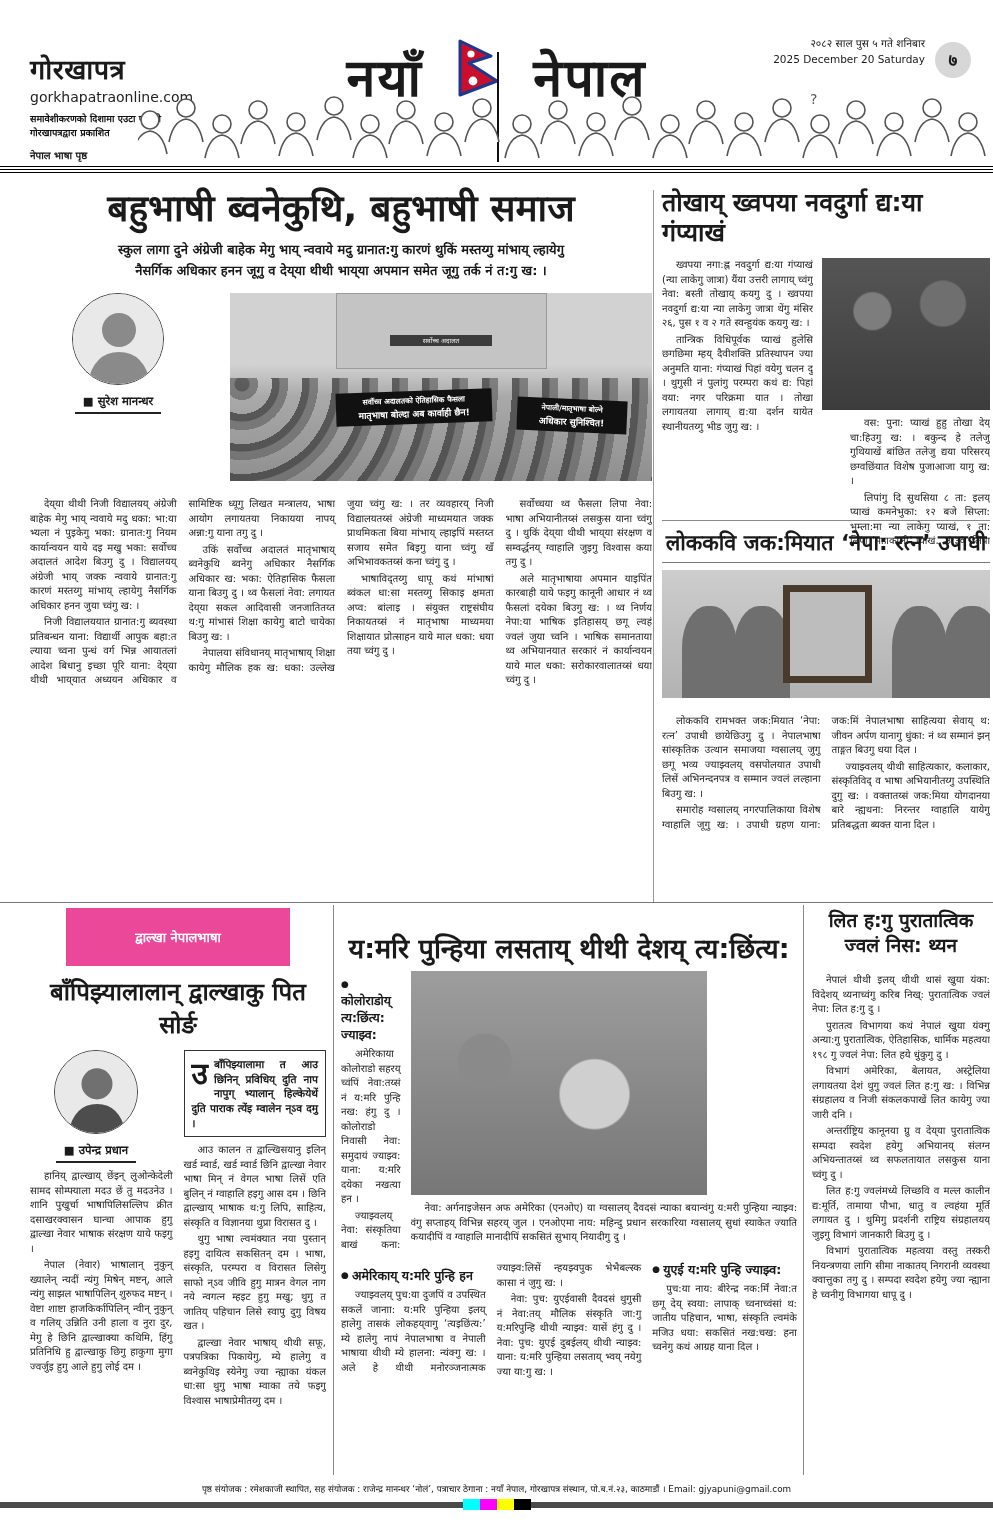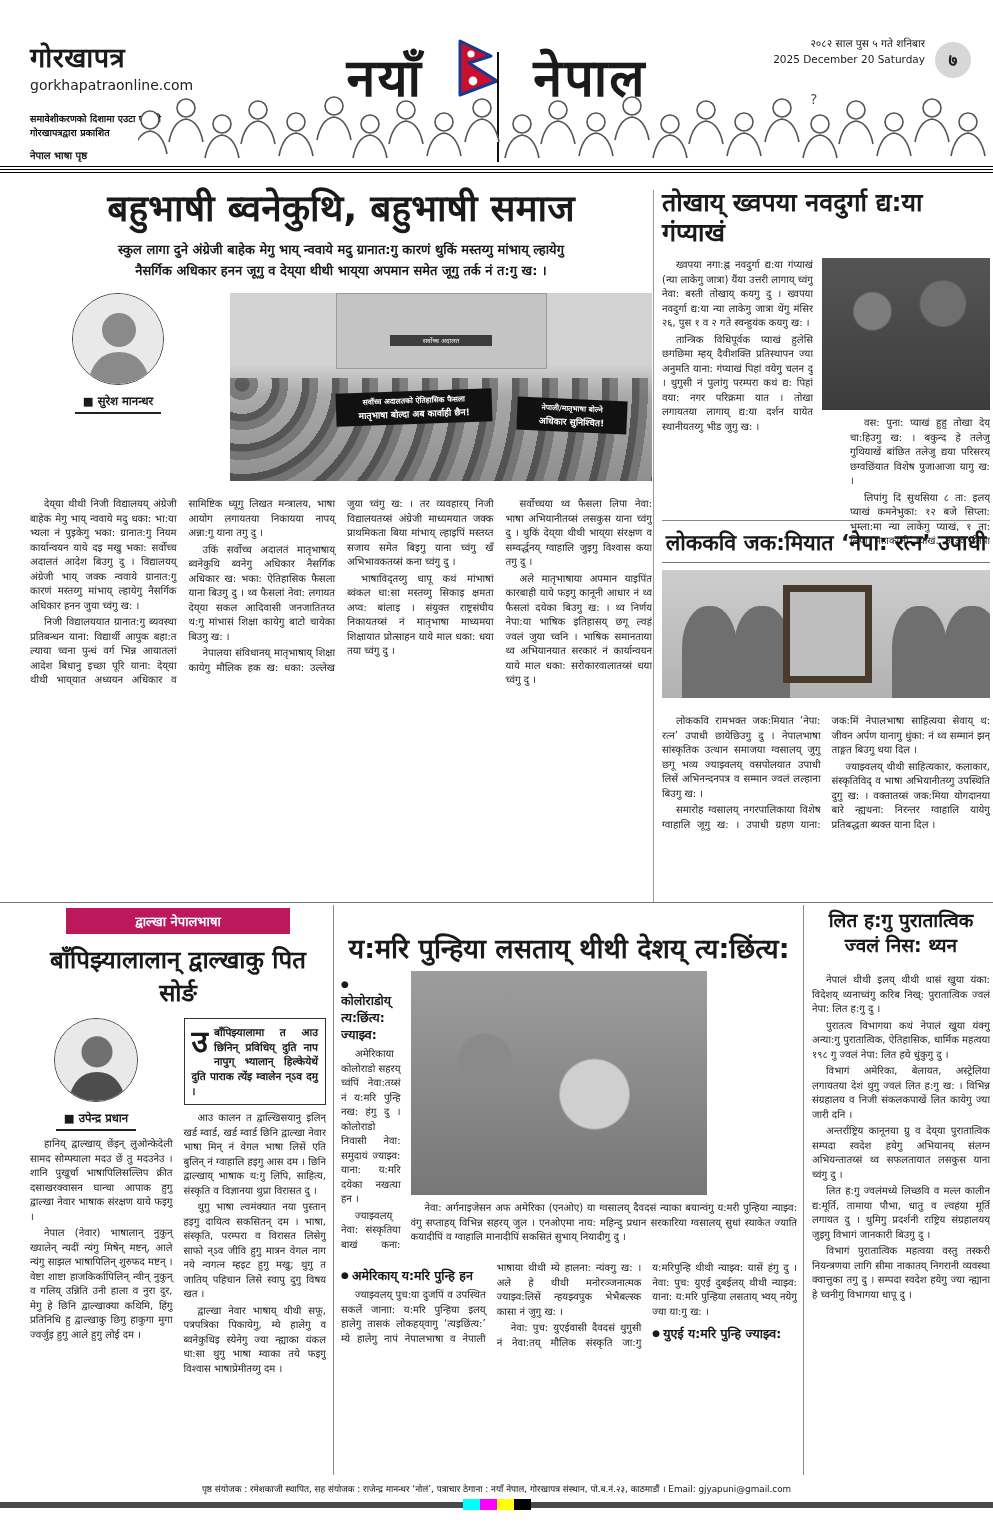--- a/index.html
+++ b/index.html
@@ -1,21 +1,21 @@
 <!DOCTYPE html>
 <html><head>
 <meta charset="utf-8">
 <style>
   * { margin:0; padding:0; box-sizing:border-box; }
   html,body { background:#e8e8e8; }
   body { font-family:"DejaVu Sans", sans-serif; color:#1a1a1a; }
   .page { position:relative; width:993px; height:1531px; margin:0 auto; background:#fff; overflow:hidden; }
 
   
-  .masthead { position:absolute; left:30px; top:38px; }
+  .masthead { position:absolute; left:30px; top:50px; }
   .masthead-title { font-size:27px; font-weight:bold; letter-spacing:.5px; }
   .masthead-url { font-size:14px; color:#222; margin-top:2px; }
   .tagline { position:absolute; left:30px; top:112px; font-size:9.5px; font-weight:bold; line-height:1.5; color:#111; }
   .edition { position:absolute; left:30px; top:148px; font-size:10px; font-weight:bold; }
   .paper-title { position:absolute; left:0; top:40px; width:993px; text-align:center; font-size:52px; font-weight:bold; letter-spacing:2px; }
   .paper-title .w { display:inline-block; vertical-align:middle; }
   .flag-wrap { display:inline-block; vertical-align:middle; margin:0 14px; position:relative; top:-2px; }
   .dateline { position:absolute; right:68px; top:36px; text-align:right; font-size:10.5px; line-height:1.5; }
   .page-circle { position:absolute; right:22px; top:42px; width:36px; height:36px; border-radius:50%; background:#d7d7d7; text-align:center; line-height:36px; font-size:17px; font-weight:bold; }
   .crowd { position:absolute; left:138px; top:86px; }
@@ -66,21 +66,21 @@
   .lok-frame { position:absolute; left:37%; top:12%; width:27%; height:76%; border:7px solid #4a3a2c; background:#bdbdbd; }
   .lok-fig { position:absolute; bottom:0; width:17%; height:72%; background:#6f6f6f; border-radius:45% 45% 0 0; }
   .lok-body { margin-top:16px; height:190px; }
 
   
   .bottom-rule { position:absolute; left:0; top:902px; width:993px; height:1px; background:#777; }
   .vrule-b1 { position:absolute; left:333px; top:905px; width:1px; height:570px; background:#888; }
   .vrule-b2 { position:absolute; left:803px; top:905px; width:1px; height:570px; background:#888; }
 
   .dolakha { position:absolute; left:30px; top:908px; width:296px; }
-  .kicker { background:#be185d; color:#fff; text-align:center; font-size:13px; font-weight:bold; padding:4px 0; width:76%; margin:0 auto; }
+  .kicker { background:#ec4899; color:#fff; text-align:center; font-size:13px; font-weight:bold; padding:20px 0; width:76%; margin:0 auto; }
   .dolakha h2 { font-size:24px; font-weight:bold; text-align:center; margin-top:8px; }
   .dolakha-body { margin-top:10px; height:508px; }
   .dolakha-author { float:left; width:132px; text-align:center; margin:0 6px 6px 0; }
   .dolakha-author .avatar { width:84px; height:84px; }
   .pullquote { border:1px solid #333; padding:6px 7px; margin:6px 0; break-inside:avoid; font-size:10.5px; font-weight:bold; line-height:1.4; text-align:justify; }
   .pullquote .dcap { float:left; font-size:30px; font-weight:bold; line-height:1; margin:2px 6px 0 0; }
 
   .yomari { position:absolute; left:341px; top:908px; width:456px; }
   .yomari h2 { font-size:27px; font-weight:bold; text-align:center; line-height:1.2;margin-top:25px; }
   .sub-bullet { font-size:12.5px; font-weight:bold; margin:6px 0 4px; }
@@ -295,20 +295,21 @@
         <div class="yomari-underphoto body-text">
           <p>नेवा: अर्गनाइजेसन अफ अमेरिका (एनओए) या ग्वसालय् दैवदसं न्याका बयान्वंगु य:मरी पुन्हिया न्याझ्व: वंगु सप्ताहय् विभिन्न सहरय् जुल । एनओएमा नाय: महिन्दु प्रधान सरकारिया ग्वसालय् सुधां स्याकेत ज्याति कयादीपिं व ग्वाहालि मानादीपिं सकसितं सुभाय् नियादीगु दु ।</p>
         </div>
       </div>
     </div>
     <div class="yomari-below body-text cols-3 clip">
       <div class="sub-bullet">अमेरिकाय् य:मरि पुन्हि हन</div>
       <p>ज्याझ्वलय् पुच:या दुजपिं व उपस्थित सकलें जानाा: य:मरि पुन्हिया इलय् हालेगु तासकं लोकहय्‌वागु ‘त्यइछिंत्य:’ म्ये हालेगु नापं नेपालभाषा व नेपाली भाषाया थीथी म्ये हालना: न्यंक्गु ख: । अले हे थीथी मनोरञ्जनात्मक ज्याझ्व:लिसें न्हयझ्वपुक भेभैबल्स्क कासा नं जुगु ख: ।</p>
       <p>नेवा: पुच: युएईवासी दैवदसं थुगुसी नं नेवा:तय् मौलिक संस्कृति जा:गु य:मरिपुन्हि थीथी न्याझ्व: यासें हंगु दु । नेवा: पुच: युएई दुबईलय् थीथी न्याझ्व: याना: य:मरि पुन्हिया लसताय् भ्वय् नयेगु ज्या या:गु ख: ।</p>
       <div class="sub-bullet">युएई य:मरि पुन्हि ज्याझ्व:</div>
+      <p>पुच:या नाय: बीरेन्द्र नक:र्मिं नेवा:त छगू देय् स्वया: लापाक् च्वनाच्वंसां थ: जातीय पहिचान, भाषा, संस्कृति ल्वमंके मजिउ धया: सकसितं नख:चख: हना च्वनेगु कथं आग्रह याना दिल ।</p>
       <p></p>
     </div>
   </div>
 
   <div class="artefacts">
     <h2>
       <span>लित ह:गु पुरातात्विक</span><br>
       <span>ज्वलं निस: थ्यन</span>
     </h2>
     <div class="artefacts-body body-text clip">

